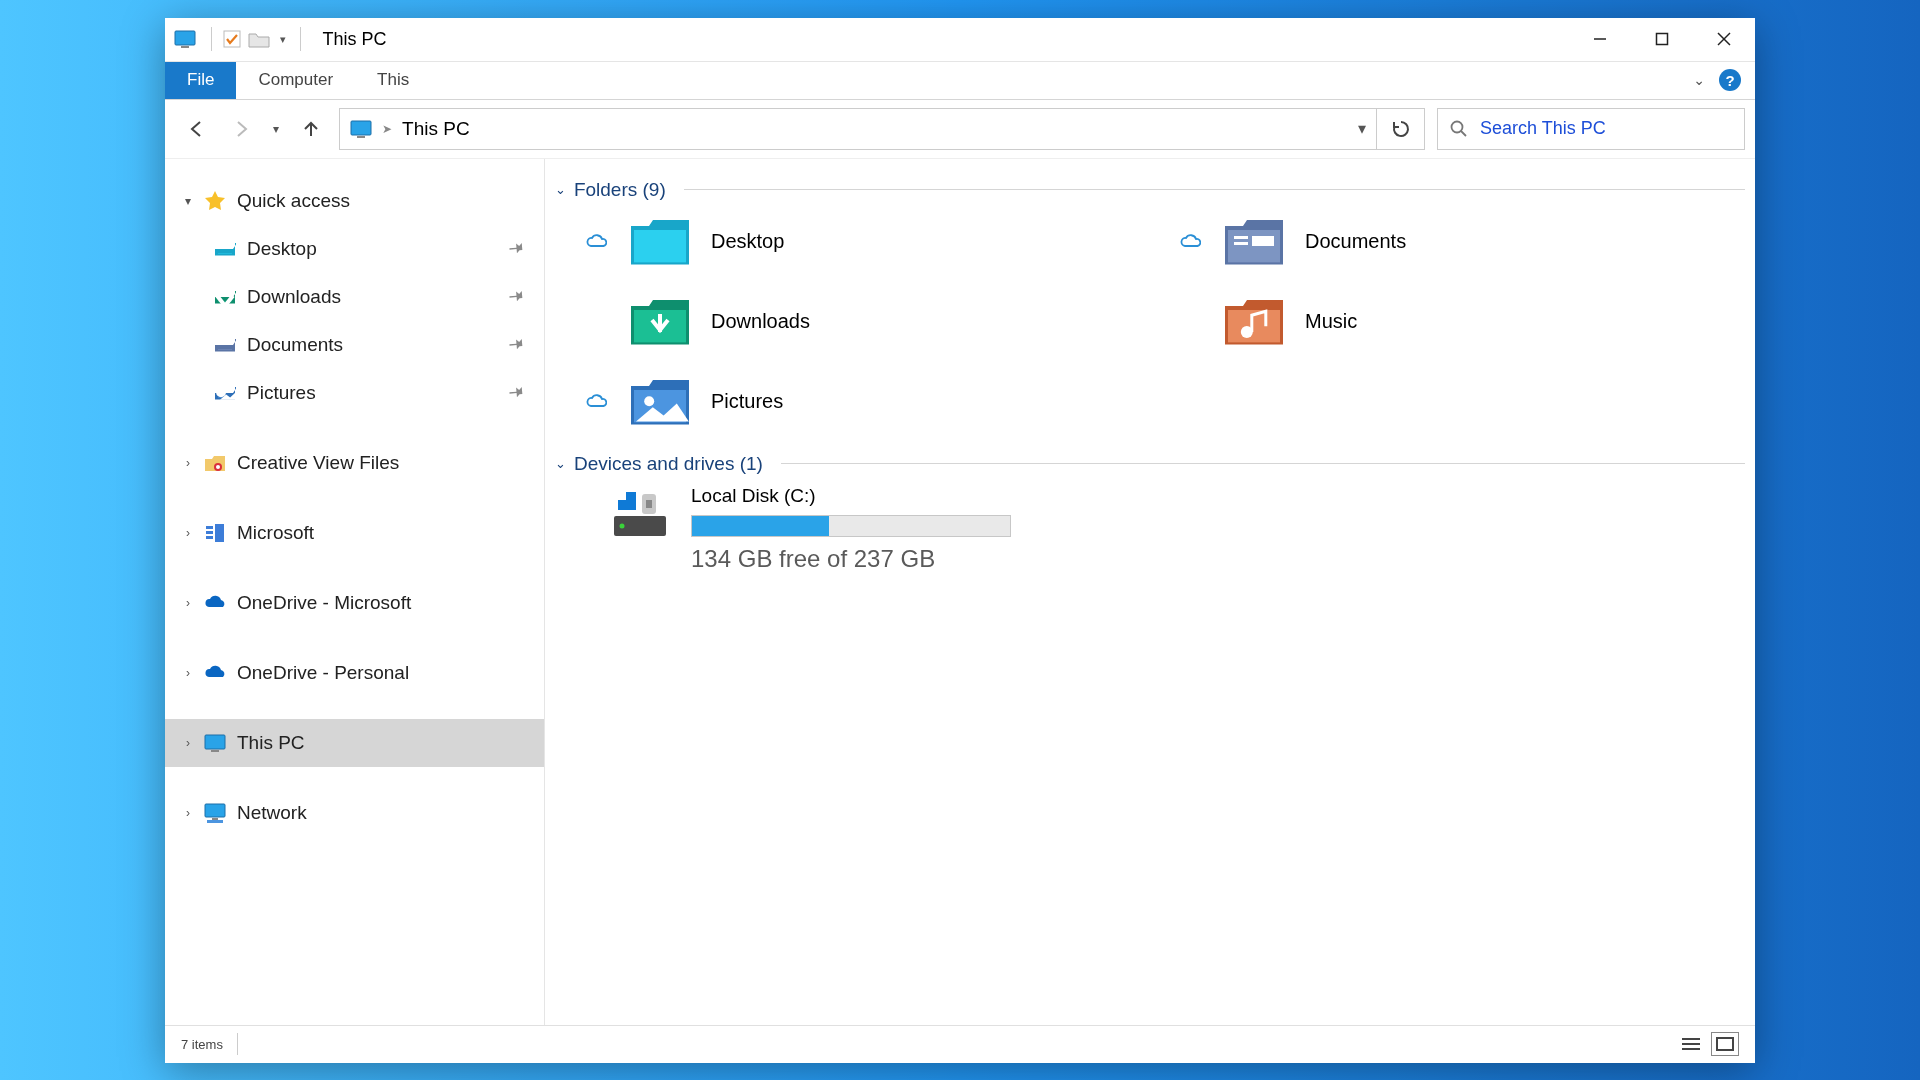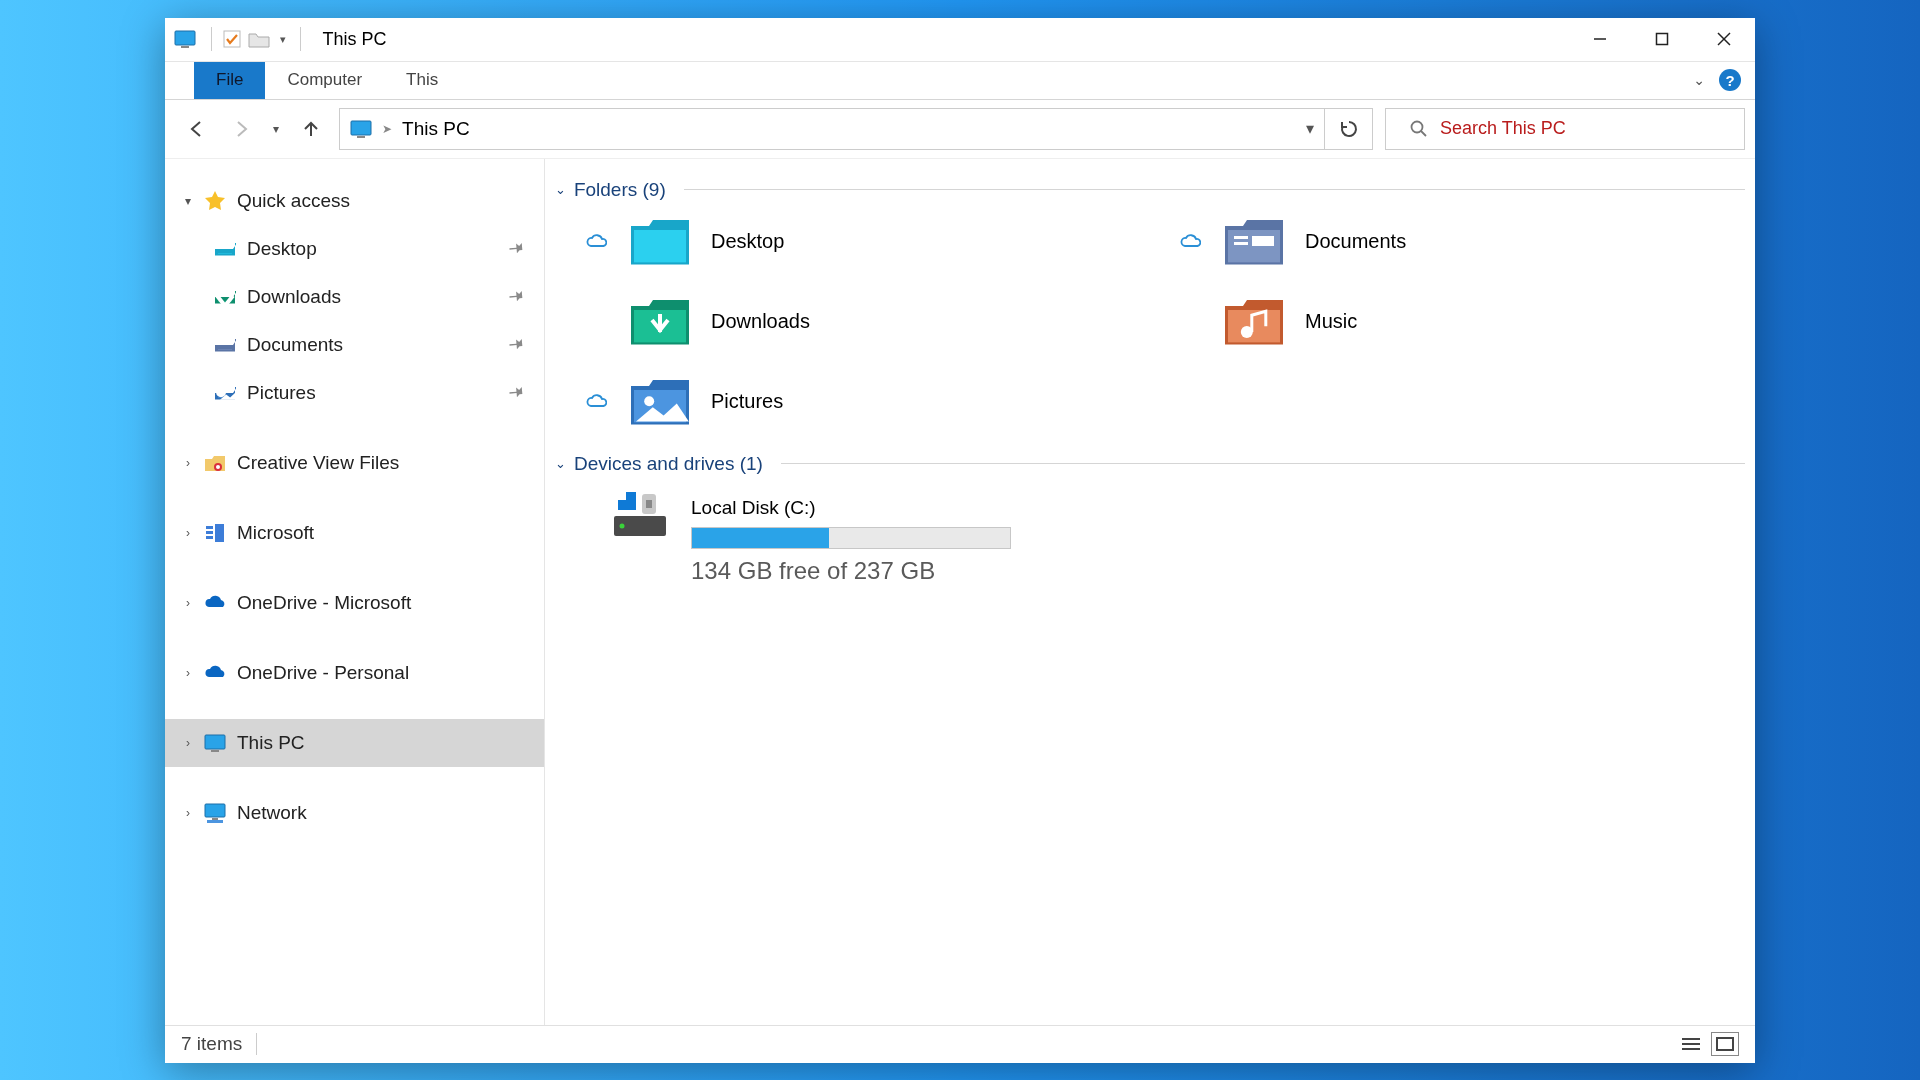--- a/index.html
+++ b/index.html
@@ -22,37 +22,37 @@
   .tb-sep { width: 1px; height: 24px; background: #ccc; margin: 0 4px; }
   .titlebar-title { font-size: 18px; padding-left: 10px; }
   .titlebar-spacer { flex: 1; }
   .win-btn { width: 62px; height: 44px; display:flex;align-items:center;justify-content:center; }
   
   .ribbon {
     height: 38px; display: flex; align-items: stretch;
     border-bottom: 1px solid #d5d5d5;
   }
   .ribbon-tab { padding: 0 22px; display:flex;align-items:center; font-size:17px; color:#444;}
-  .ribbon-tab.file { background:#1979ca; color:#0f172a;margin-left:29px; }
+  .ribbon-tab.file { background:#1979ca; color:#ffffff; }
   .ribbon-spacer { flex:1; }
   .ribbon-right { display:flex; align-items:center; gap:14px; padding-right:14px;}
   .help-badge { width:22px;height:22px;border-radius:50%;background:#1979ca;color:#fff;font-size:15px;display:flex;align-items:center;justify-content:center;font-weight:bold;}
   
   .navrow {
     display:flex; align-items:center; gap:0; padding: 8px 10px; border-bottom:1px solid #eee;
   }
   .nav-btn { width:44px;height:42px;display:flex;align-items:center;justify-content:center;color:#555;border-radius:2px;}
   .nav-btn.disabled { color:#bbb; }
   .address {
     flex:1; height:42px; border:1px solid #ccc; display:flex; align-items:center; padding:0 10px; gap:10px;
     margin-left:6px;
   }
   .refresh-btn { width:48px;height:42px;border:1px solid #ccc;border-left:none;display:flex;align-items:center;justify-content:center;}
   .search {
-    width:360px;height:42px;border:1px solid #ccc;margin-left:12px;display:flex;align-items:center;padding:0 24px;gap:12px;color:#b91c1c;font-size:18px;
+    width:308px;height:42px;border:1px solid #ccc;margin-left:12px;display:flex;align-items:center;padding:0 12px;gap:12px;color:#1d4ed8;font-size:18px;
   }
   .crumb-sep { color:#888; font-size:12px; }
   .addr-text { font-size:19px; }
   .addr-dd { margin-left:auto; color:#555; }
   
   .body { flex:1; display:flex; overflow:hidden; }
   .sidebar { width:380px; border-right:1px solid #e5e5e5; padding-top:18px; overflow:auto;}
   .side-group { margin-bottom:22px; }
   .side-item {
     display:flex; align-items:center; height:48px; font-size:19px; color:#222;
@@ -68,27 +68,27 @@
     display:flex; align-items:center; gap:8px; color:#19427a; font-size:19px; margin:6px 0 10px 0;
   }
   .sec-line { flex:1; height:1px; background:#d5d5d5; margin-left:10px;}
   .folder-grid { display:grid; grid-template-columns: 1fr 1fr; gap:18px 26px; padding-left:28px; margin-bottom:20px;}
   .folder-item { display:flex; align-items:center; gap:20px; height:62px;}
   .cloud-slot { width:26px; display:flex;align-items:center;justify-content:center;}
   .folder-icon { width:62px;height:52px;display:flex;align-items:center;justify-content:center;}
   .folder-label { font-size:20px; }
   .drive-item { display:flex; gap:20px; padding-left:54px; }
   .drive-icon { width:62px;height:58px;display:flex;align-items:center;justify-content:center;}
-  .drive-info { display:flex;flex-direction:column;gap:8px;margin-top:12px; }
+  .drive-info { display:flex;flex-direction:column;gap:8px; }
   .drive-name { font-size:19px;}
   .drive-bar { width:320px;height:22px;border:1px solid #c7c7c7;background:#e9e9e9;}
   .drive-bar-fill { height:100%; background:#2aa3e8;}
   .drive-free { color:#5a5a5a; font-size:24px;}
   
-  .statusbar { height:38px;border-top:1px solid #e0e0e0;display:flex;align-items:center;padding:0 16px;font-size:19px;color:#444;}
+  .statusbar { height:38px;border-top:1px solid #e0e0e0;display:flex;align-items:center;padding:0 16px;font-size:13px;color:#444;}
   .statusbar .sb-sep { width:1px;height:22px;background:#ccc;margin:0 14px;}
   .statusbar-spacer{flex:1;}
   .view-btn { width:28px;height:24px;display:flex;align-items:center;justify-content:center;border:1px solid transparent;margin-left:6px;}
   .view-btn.sel { border-color:#888;}
   
   svg { display:block; }
 </style>
 </head>
 <body>
 

